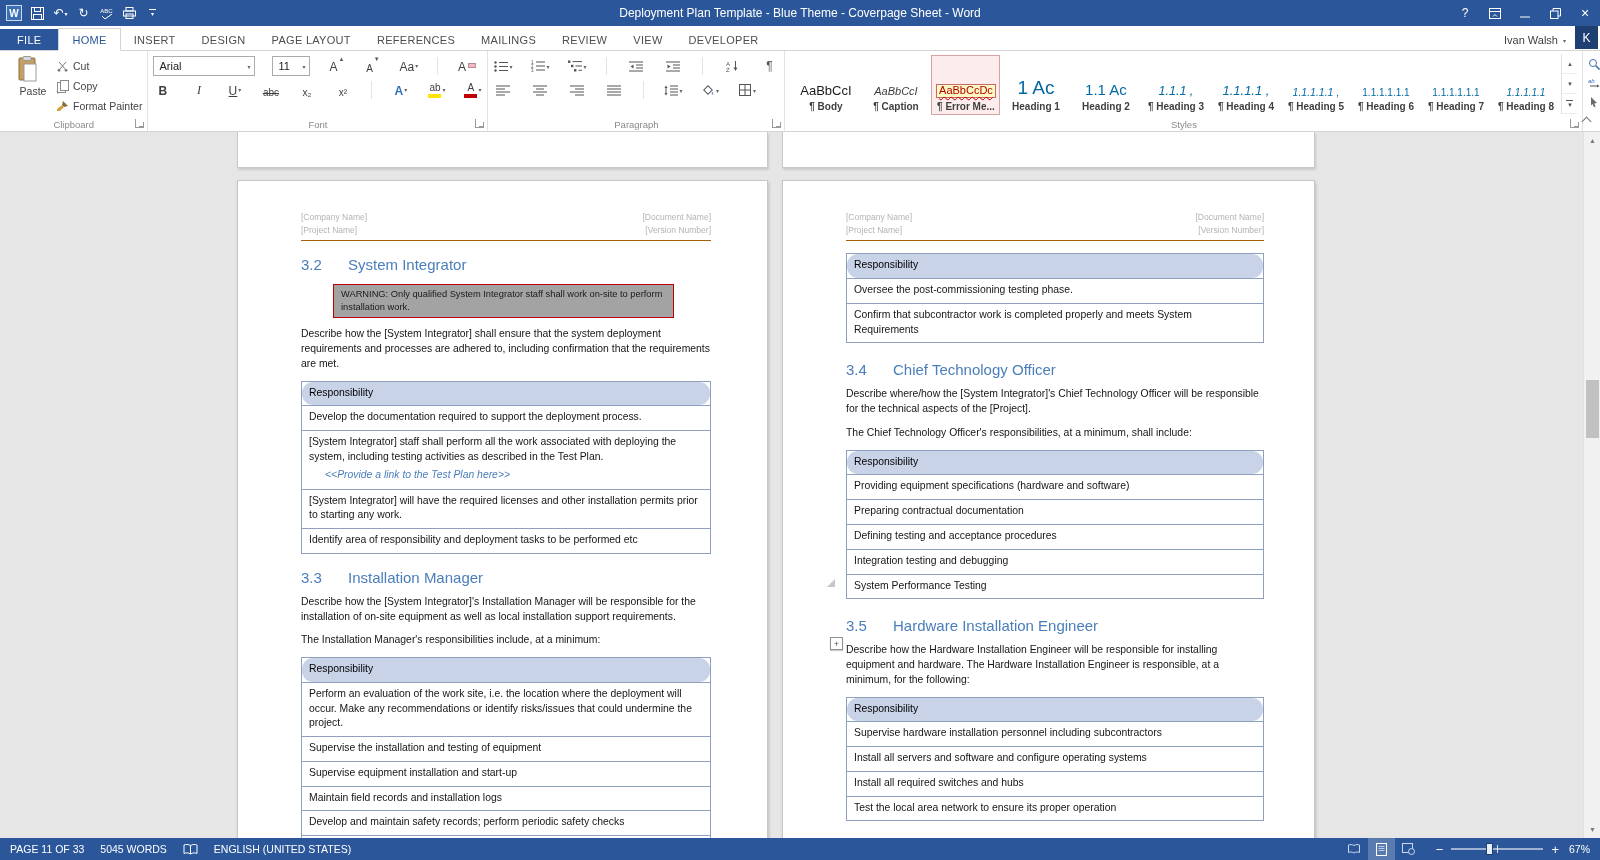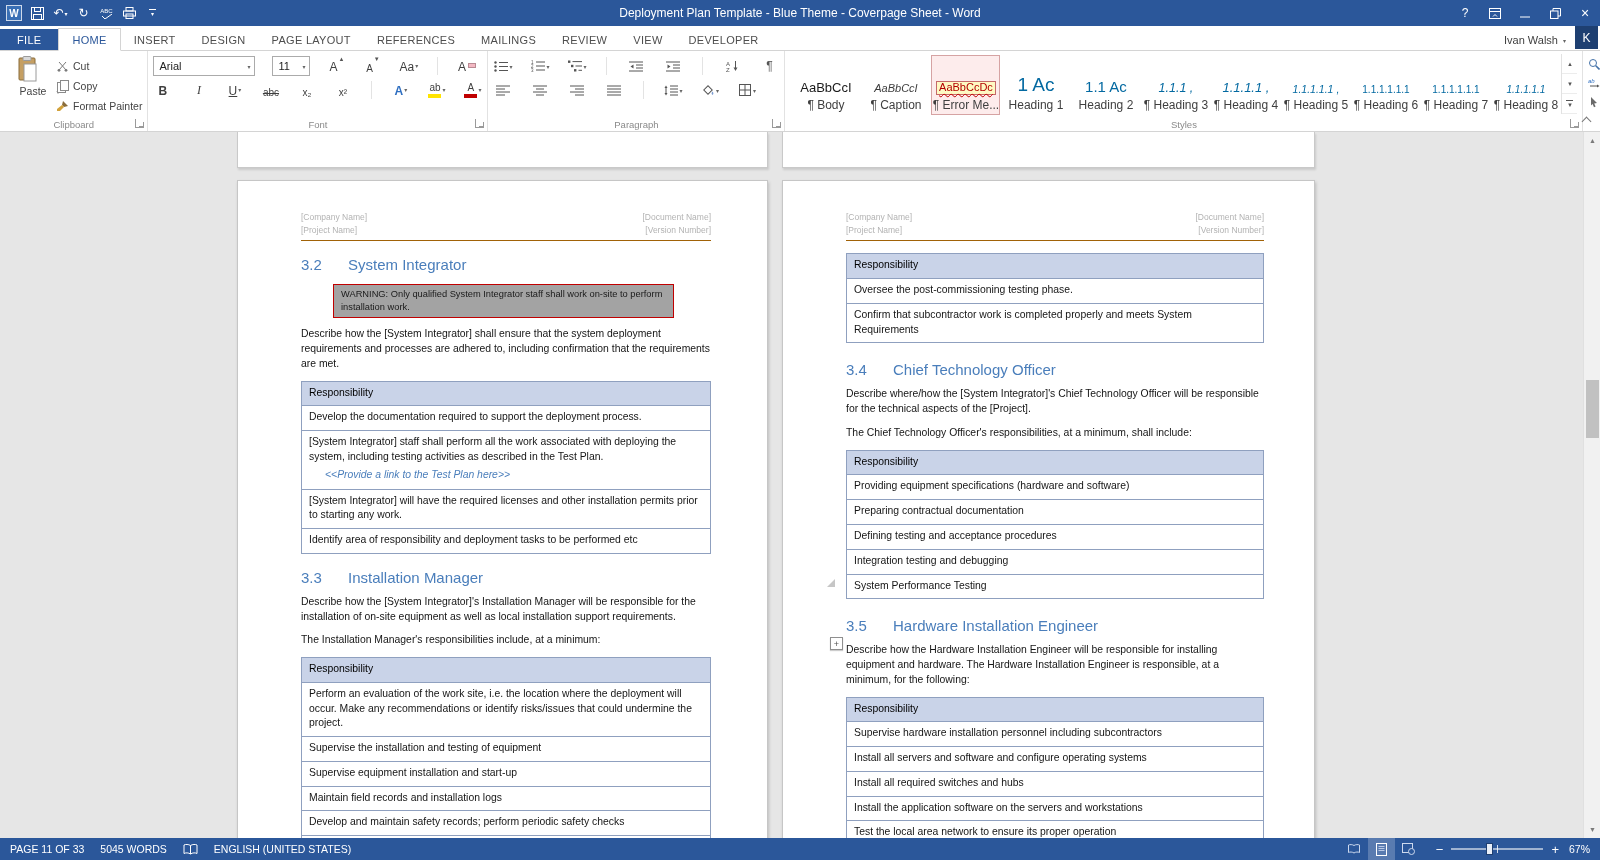--- a/index.html
+++ b/index.html
@@ -73,21 +73,21 @@
   .gallery { display:flex; gap:1px; flex:1; overflow:hidden; padding:1px 1px; }
   .stitem { width:69px; display:flex; flex-direction:column; align-items:center; justify-content:flex-end; padding:3px 2px 2px; border:1px solid transparent; cursor:default; }
   .stitem.sel { background:#fdecec; border-color:#d6a3a3; }
   .prev { color:#0369a1; line-height:1.05; margin-bottom:3px; white-space:nowrap; }
   .prev-body { color:#1a1a1a; font-size:13px; }
   .prev-caption { color:#3c3c3c; font-size:11px; font-style:italic; }
   .prev-error { color:#b40000; font-size:11px; background:#fef9c3; border:1px solid #c46a6a; padding:0 2px; text-decoration:underline wavy #c00000 1px; text-underline-offset:2px; }
   .prev-h1 { font-size:19px; } .prev-h2 { font-size:15px; } .prev-h3 { font-size:12.5px; font-style:italic; }
   .prev-h4 { font-size:13px; font-style:italic; } .prev-h5 { font-size:10.5px; font-style:italic; }
   .prev-h6 { font-size:10px; } .prev-h7 { font-size:10px; } .prev-h8 { font-size:10px; font-style:italic; }
-  .sname { font-size:12px; color:#3f3f3f; white-space:nowrap; }
+  .sname { font-size:10px; color:#3f3f3f; white-space:nowrap;font-weight:bold; }
   .gal-scroll { width:16px; display:flex; flex-direction:column; border-left:1px solid #e2e2e2; margin-bottom:2px; }
   .gs { flex:1; display:flex; align-items:center; justify-content:center; font-size:6px; color:#555; border-bottom:1px solid #ececec; cursor:default; }
   .gs .mline { display:flex; flex-direction:column; align-items:center; line-height:1; }
   .gs .mline .bar { width:7px; height:1px; background:#555; margin-bottom:1px; }
 
   .g-edit { width:96px; }
   .erow { display:flex; align-items:center; gap:4px; font-size:10.5px; color:#444; height:19px; cursor:default; }
 
   .ribbon-collapse { position:absolute; right:10px; bottom:8px; width:8px; height:8px; cursor:default; }
   .ribbon-collapse::before { content:""; position:absolute; left:1px; top:3px; width:6px; height:6px; border-left:1px solid #777; border-top:1px solid #777; transform:rotate(45deg); }
@@ -101,21 +101,21 @@
   .page.r { left:782px; width:533px; padding:30px 50px 0 63px; }
 
   .pg-header { display:flex; justify-content:space-between; font-size:8.5px; color:#b3b3b3; line-height:1.55; border-bottom:1px solid #a16207; padding-bottom:3px; }
   .ph-r { text-align:right; }
   .dhead { display:flex; color:#4a7ebb; font-size:15px; margin-top:15px; }
   .dnum { width:47px; flex:0 0 auto; }
   .dpara { font-size:10.4px; color:#151515; line-height:1.42; margin-top:9px; }
   .warnbox { margin:11px 0 0 32px; width:341px; background:#a3a3a3; border:1.5px solid #c00000; padding:3px 7px; font-size:9.3px; line-height:1.4; color:#1a1a1a; }
   .tbl { margin-top:9px; border:1px solid #8fa0bf; font-size:10.4px; color:#151515; background:#fff; }
   .trow { padding:4px 7px 5px; border-top:1px solid #8fa0bf; line-height:1.42; }
-  .trow:first-child { border-top:none; }
+  .trow:first-child { border-top:none;border-radius:11px; }
   .th { background:#c9d3e8; color:#000; }
   .link-note { color:#4a7ebb; font-style:italic; font-size:10.4px; margin:3px 0 1px 16px; }
   .outline-marker { position:absolute; left:44px; top:398px; width:0; height:0; border-bottom:8px solid #c6c6c6; border-left:8px solid transparent; }
   .move-handle { position:absolute; left:47px; top:456px; width:13px; height:13px; border:1px solid #8f8f8f; background:#fff; display:flex; align-items:center; justify-content:center; font-size:9px; color:#555; box-shadow:0 1px 1px rgba(0,0,0,.2); cursor:move; }
 
   .vscroll { position:absolute; right:0; top:0; bottom:0; width:17px; background:#f1f1f1; border-left:1px solid #e0e0e0; }
   .vs-btn { position:absolute; left:0; width:17px; height:17px; display:flex; align-items:center; justify-content:center; font-size:7px; color:#7a7a7a; cursor:default; }
   .vs-up { top:0; } .vs-dn { bottom:0; }
   .vs-thumb { position:absolute; left:2px; width:13px; top:248px; height:58px; background:#c1c1c1; cursor:default; }
 
@@ -672,21 +672,20 @@
           <span class="dnum">3.5</span>
           <span>Hardware Installation Engineer</span>
         </div>
       <div class="dpara">Describe how the Hardware Installation Engineer will be responsible for installing equipment and hardware. The Hardware Installation Engineer is responsible, at a minimum, for the following:</div>
 
       <div class="tbl">
         <div class="trow th">Responsibility</div>
         <div class="trow">Supervise hardware installation personnel including subcontractors</div>
         <div class="trow">Install all servers and software and configure operating systems</div>
         <div class="trow">Install all required switches and hubs</div>
-        <div class="trow">Install the application software on the servers and workstations</div>
         <div class="trow">Test the local area network to ensure its proper operation</div>
       </div>
 
       <span class="outline-marker"></span>
       <span class="move-handle">+</span>
     </div>
 
     <div class="vscroll">
       <div class="vs-btn vs-up">▲</div>
       <div class="vs-thumb"></div>

